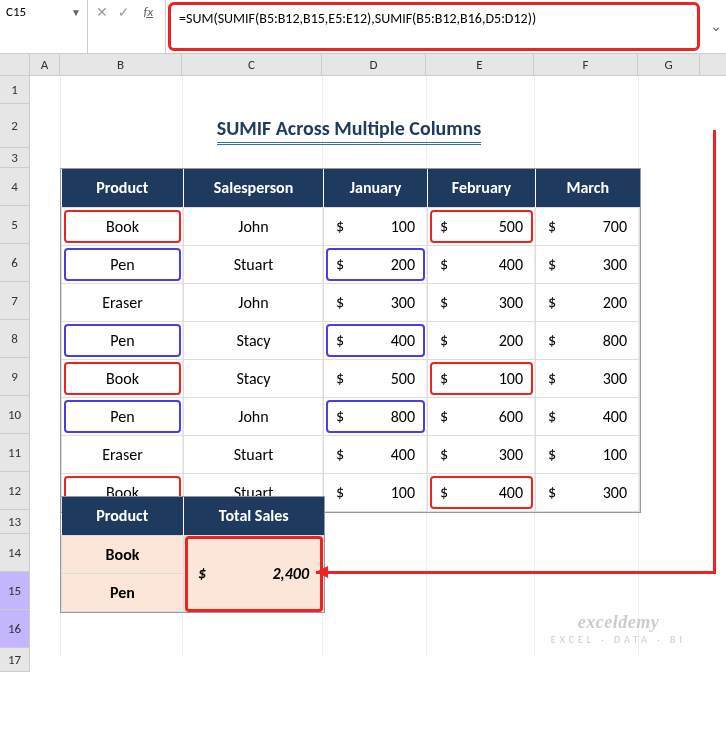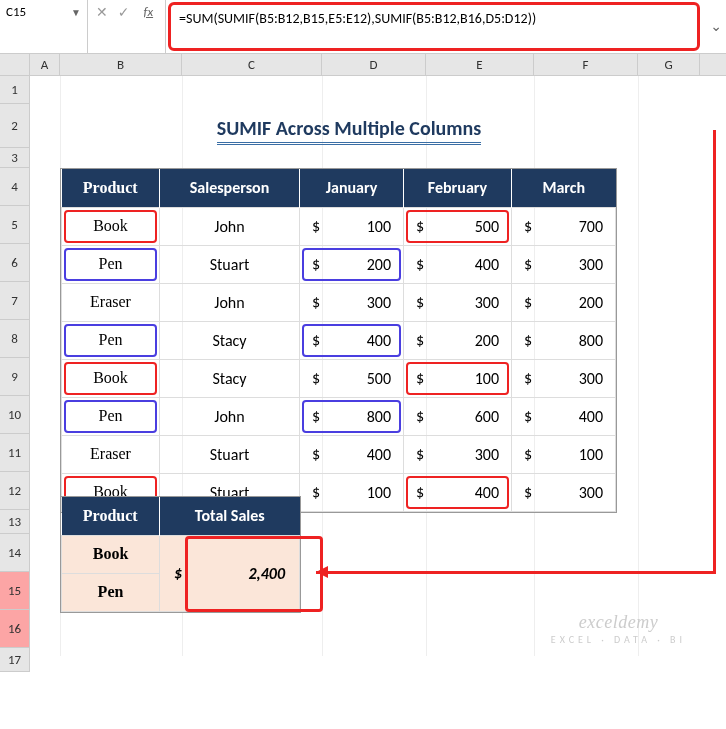--- a/index.html
+++ b/index.html
@@ -23,35 +23,35 @@
 
   
   .grid { display: flex; }
   .row-headers { width: 30px; }
   .row-h { height: 38px; border-bottom: 1px solid #ccc; border-right: 1px solid #ccc; background: #e6e6e6; text-align: center; font-size: 13px; color: #333; display: flex; align-items: center; justify-content: center; }
   .row-h.r1 { height: 28px; }
   .row-h.r2 { height: 44px; }
   .row-h.r3 { height: 20px; }
   .row-h.r13 { height: 24px; }
   .row-h.r17 { height: 24px; }
-  .row-h.sel { background: #fca5a5; }
+  .row-h.sel { background: #c4b5fd; }
 
   .cells { position: relative; flex: 1; }
 
   
   .title-wrap { position: absolute; left: 30px; top: 32px; width: 578px; height: 44px; display: flex; align-items: center; justify-content: center; }
   .title { font-size: 20px; font-weight: bold; color: #1f3a5f; border-bottom: 3px double #3a6ea5; padding-bottom: 2px; }
 
   
   .main-table { position: absolute; left: 30px; top: 92px; border: 1px solid #999; }
   .main-table table { border-collapse: collapse; }
   .main-table th { background: #1f3a5f; color: #fff; font-weight: bold; height: 38px; font-size: 16px; border-right: 1px solid #fff; }
   .main-table th:last-child { border-right: none; }
   .main-table td { height: 38px; text-align: center; font-size: 16px; border: 1px solid #ddd; position: relative; }
-  .wB { width: 98px; font-family: Liberation Serif, serif; } .wC { width: 140px; } .wD { width: 104px; } .wE { width: 108px; } .wF { width: 104px; }
+  .wB { width: 122px; } .wC { width: 140px; } .wD { width: 104px; } .wE { width: 108px; } .wF { width: 104px; }
   .money { display: flex; justify-content: space-between; align-items: center; padding: 0 12px; }
   .money .sym { width: 12px; text-align: left; }
   .money .val { text-align: right; flex: 1; }
 
   .hl-red { position: absolute; inset: 2px; border: 2.5px solid #e22; border-radius: 4px; pointer-events: none; }
   .hl-blue { position: absolute; inset: 2px; border: 2.5px solid #4a3ee0; border-radius: 4px; pointer-events: none; }
 
   
   .sum-table { position: absolute; left: 30px; top: 420px; border: 1px solid #999; }
   .sum-table table { border-collapse: collapse; }
@@ -61,21 +61,21 @@
   .sum-money { display: flex; justify-content: space-between; align-items: center; padding: 0 14px; font-style: italic; }
   .sum-hl { position: absolute; border: 3px solid #e22; border-radius: 4px; pointer-events: none; }
 
   
   .arrow-v { position: absolute; right: 10px; top: 54px; width: 3px; height: 444px; background: #e22; }
   .arrow-h { position: absolute; right: 10px; top: 495px; width: 400px; height: 3px; background: #e22; }
   .arrow-head { position: absolute; left: 0; top: -5px; width: 0; height: 0; border-right: 12px solid #e22; border-top: 6px solid transparent; border-bottom: 6px solid transparent; }
 
   
   .watermark { position: absolute; right: 40px; top: 536px; text-align: center; color: #ccc; font-size: 11px; }
-  .watermark .wm1 { font-size: 18px; font-style: italic; font-family: Georgia, serif; font-weight: normal; letter-spacing: 0.5px; }
+  .watermark .wm1 { font-size: 18px; font-style: italic; font-family: Georgia, serif; font-weight: bold; letter-spacing: 0.5px; }
   .watermark .wm2 { font-size: 10px; letter-spacing: 4px; text-align: right; }
 
   .gridlines-v div { position: absolute; top: 0; bottom: 0; width: 1px; background: #eee; }
 </style>
 </head>
 <body>
 
 <div class="formula-bar">
   <div class="name-box">
     <span class="name-box-text">C15</span>

